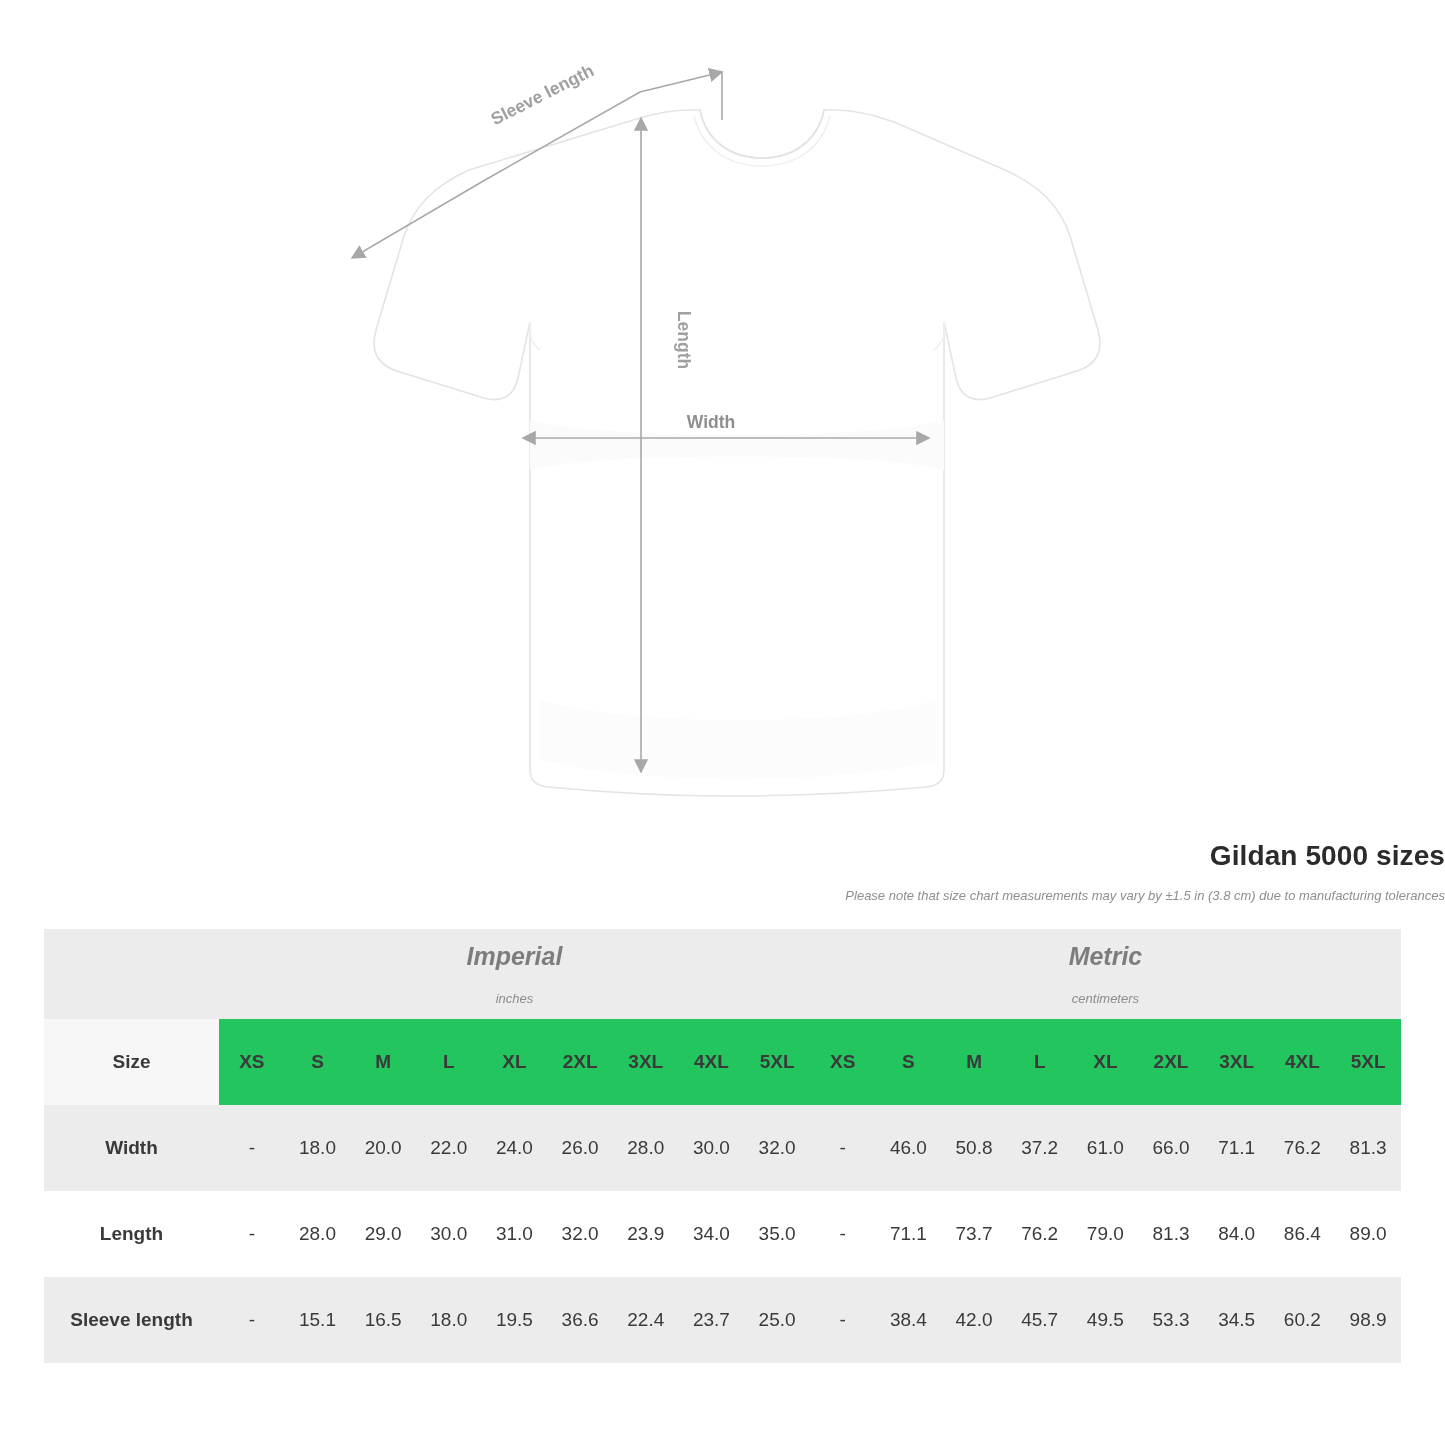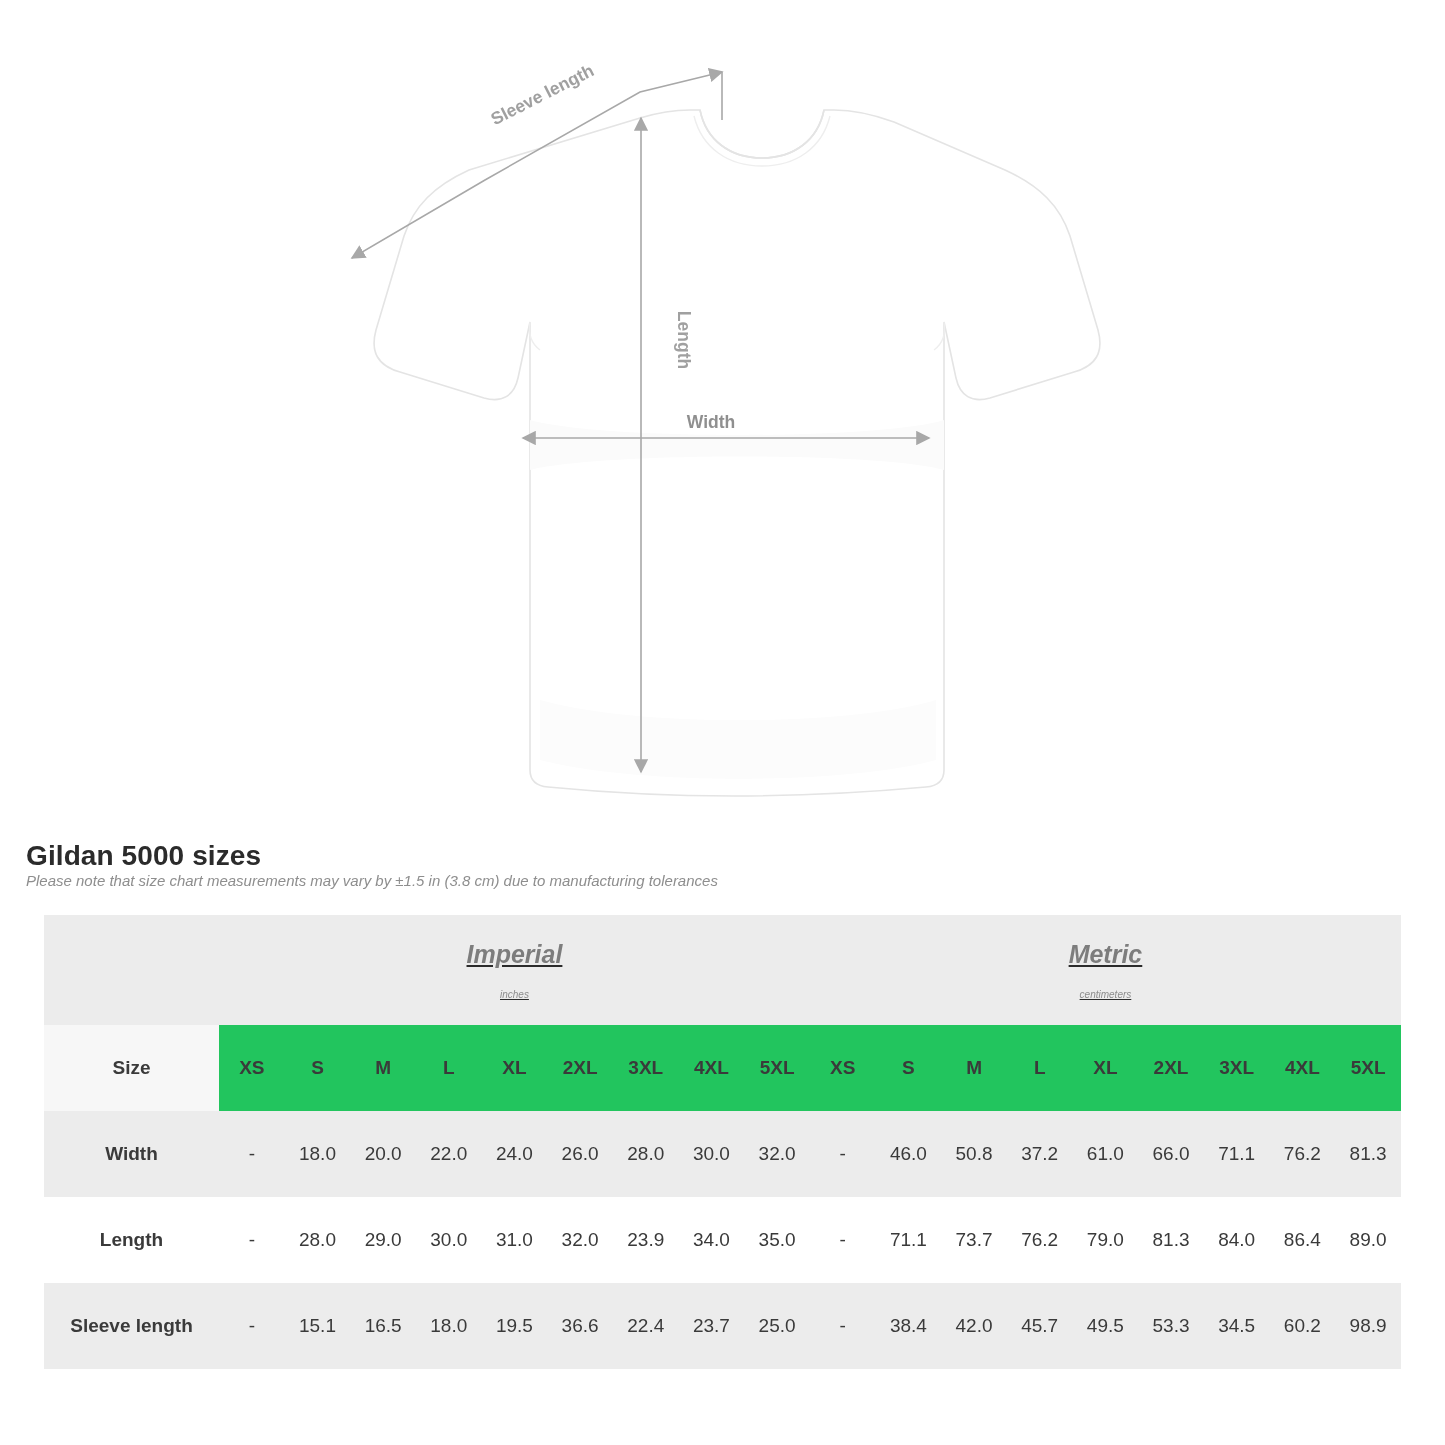--- a/index.html
+++ b/index.html
@@ -20,32 +20,32 @@
     position: relative;
     width: 1445px;
     height: 830px;
   }
   .illustration svg {
     display: block;
   }
 
   
   .heading {
-    text-align: left;
+    text-align: right;
     margin-top: 10px;
-    padding-left: 26px;
   }
   .chart-title {
     font-size: 28px;
     font-weight: bold;
     color: #2b2b2b;
     letter-spacing: 0.1px;
   }
   .chart-note {
-    font-size: 15px;
+    margin-top: 16px;
+    font-size: 13px;
     font-style: italic;
     color: #8e8e8e;
   }
 
   
   .table-wrap {
     margin: 26px 44px 0 44px;
   }
   table.size-chart {
     width: 1357px;
@@ -53,32 +53,31 @@
     table-layout: fixed;
   }
   table.size-chart td,
   table.size-chart th {
     border: none;
     text-align: center;
     vertical-align: middle;
   }
   .unit-band td {
     background: #ececec;
-    height: 110px;
+    height: 90px;
     padding: 0;
-    text-decoration: underline;
   }
   .unit-name {
     font-size: 25px;
     font-style: italic;
     font-weight: bold;
     color: #7d7d7d;
   }
   .unit-sub {
-    font-size: 10px;
+    font-size: 13px;
     font-style: italic;
     color: #8c8c8c;
     margin-top: 20px;
   }
   tr.row-size td {
     background: #22c55e;
     height: 84px;
     font-size: 19px;
     font-weight: bold;
     color: #3a3a3a;

